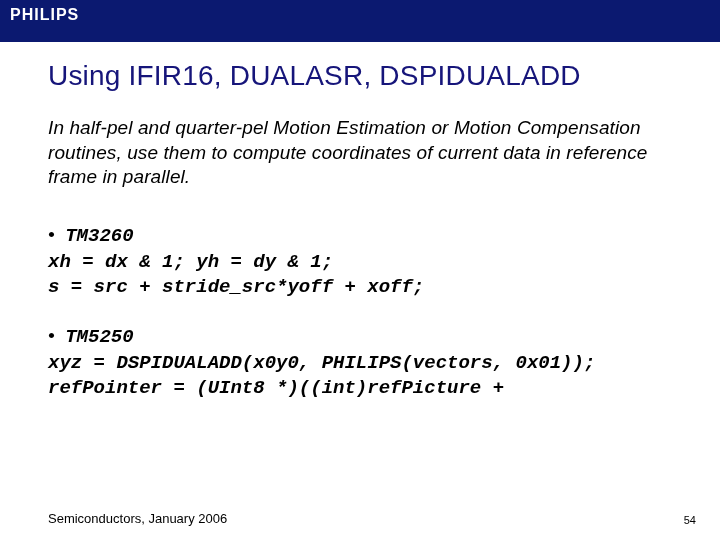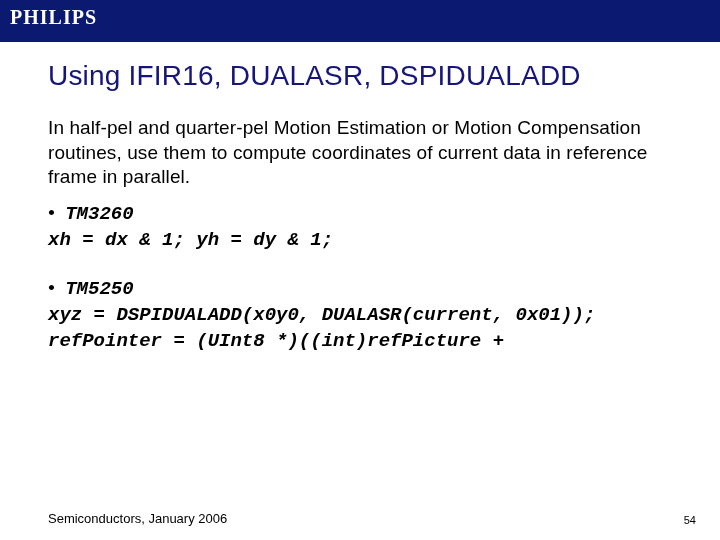--- a/index.html
+++ b/index.html
@@ -7,40 +7,41 @@
   .header-bar {
     background: #0b1970;
     height: 42px;
     width: 720px;
     position: relative;
   }
   .logo {
     color: #fff;
     font-weight: 700;
     letter-spacing: 1px;
-    font-size: 20px;
+    font-size: 16px;
     padding: 6px 12px 0 10px;
-    font-family: Liberation Serif, serif;
+    font-family: Liberation Sans, sans-serif;
   }
   .content {
     padding: 18px 44px 0 48px;
   }
   .title {
     font-size: 28px;
     font-weight: 400;
     color: #16157a;
     margin-bottom: 24px;
     letter-spacing: 0.2px;
   }
   .body-text {
     font-size: 19px;
     color: #000;
     line-height: 1.3;
-    margin-bottom: 10px;
+    margin-bottom: 32px;
     letter-spacing: 0.1px;
+    font-style: italic;
   }
   .code-block {
     margin-bottom: 22px;
     font-style: italic;
   }
   .bullet-line, .code-line {
     font-family: "Courier New", Courier, monospace;
     font-size: 19px;
     font-weight: 700;
     color: #000;
@@ -76,23 +77,24 @@
 </div>
 
 <div class="content">
   <h1 class="title">Using IFIR16, DUALASR, DSPIDUALADD</h1>
 
   <p class="body-text">In half-pel and quarter-pel Motion Estimation or Motion Compensation routines, use them to compute coordinates of current data in reference frame in parallel.</p>
 
   <div class="code-block">
     <div class="bullet-line">TM3260</div>
     <div class="code-line">xh = dx &amp; 1; yh = dy &amp; 1;</div>
+    <div class="code-line">s = src + stride_src*yoff + xoff;</div>
   </div>
 
   <div class="code-block">
     <div class="bullet-line">TM5250</div>
-    <div class="code-line">xyz = DSPIDUALADD(x0y0, DUALASR(current, 0x01));</div>
+    <div class="code-line">xyz = DSPIDUALADD(x0y0, PHILIPS(vectors, 0x01));</div>
     <div class="code-line">refPointer = (UInt8 *)((int)refPicture +</div>
   </div>
 </div>
 
 <div class="footer">Semiconductors, January 2006</div>
 <div class="pagenum">54</div>
 
 </body></html>

